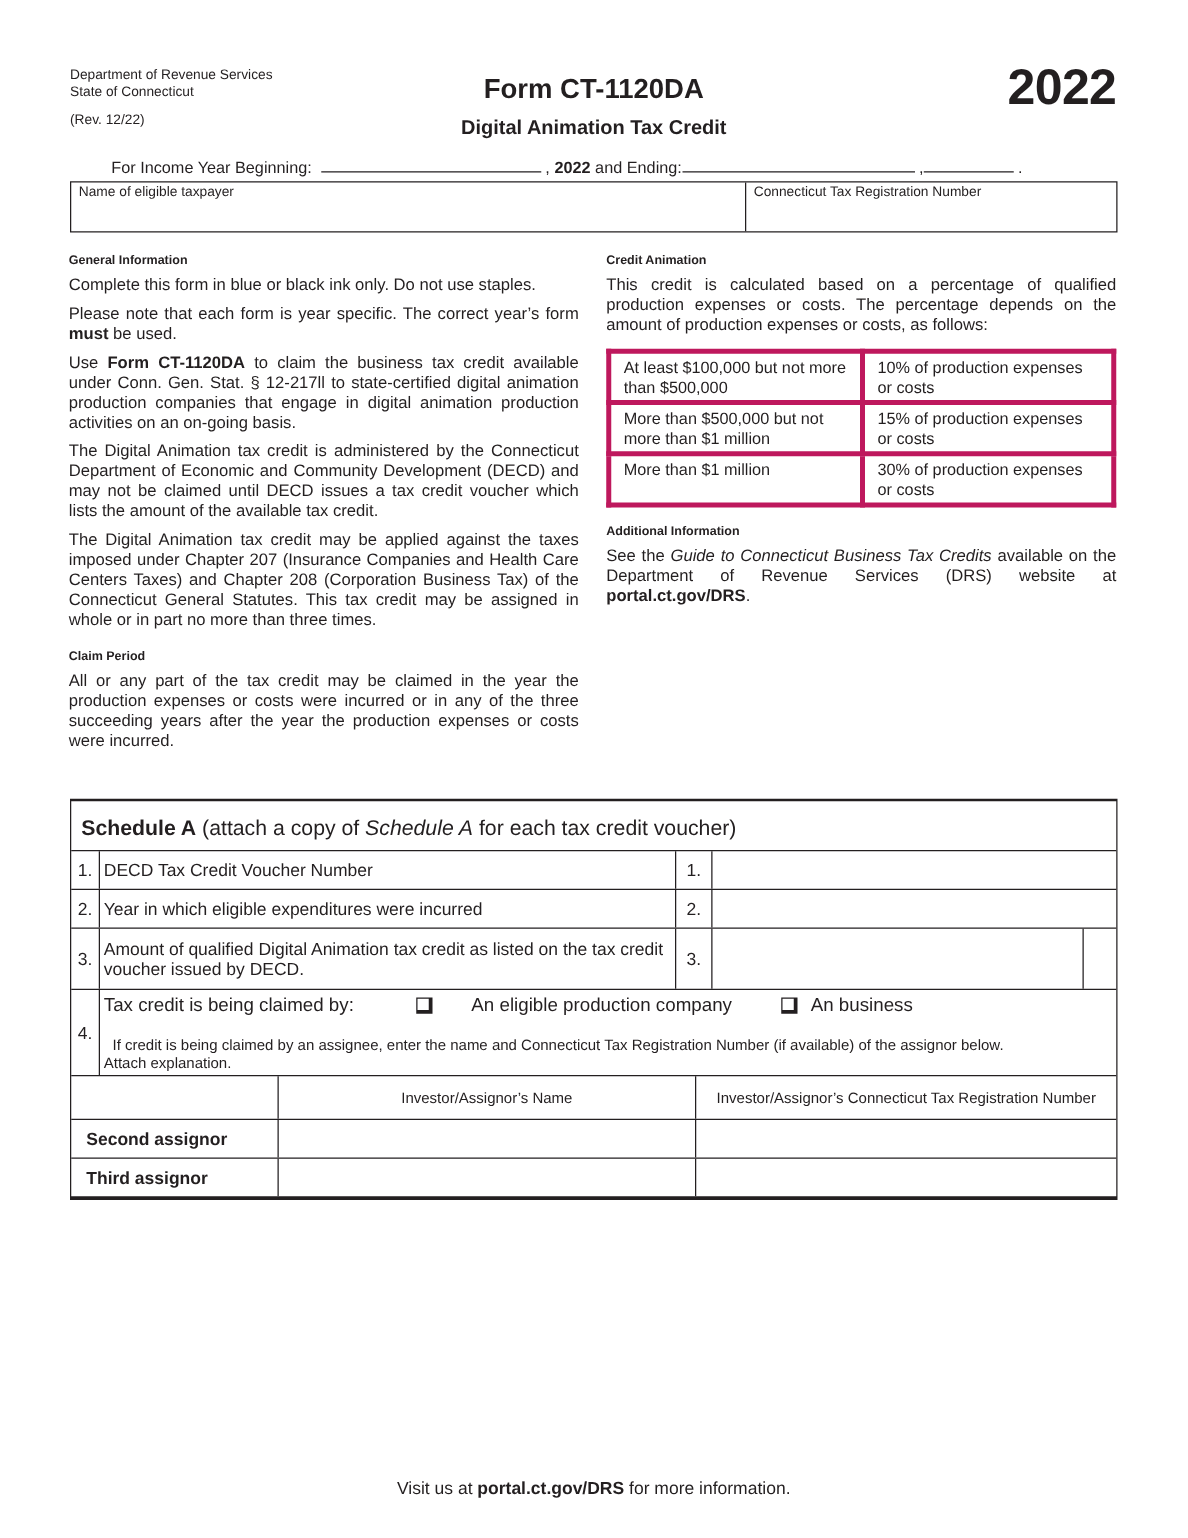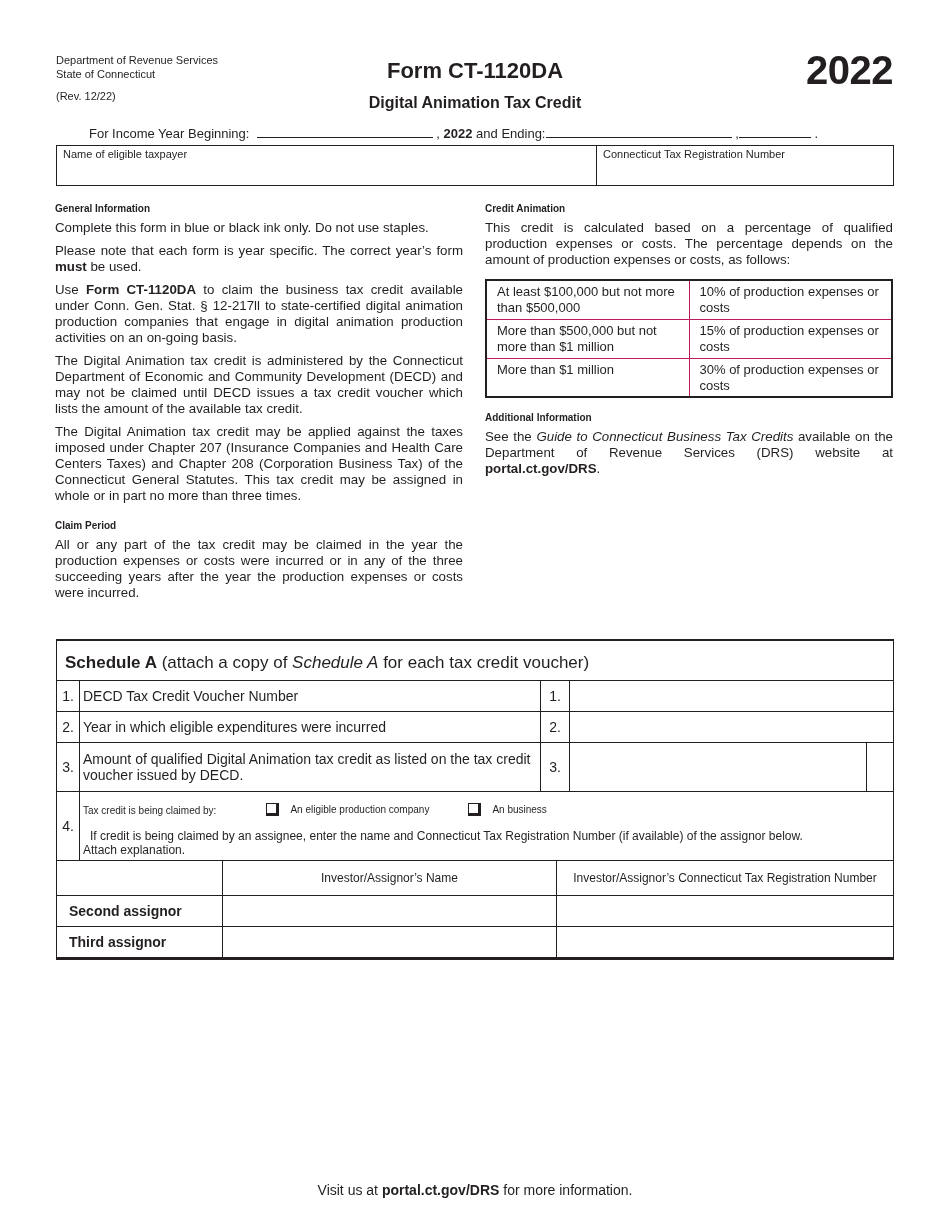--- a/index.html
+++ b/index.html
@@ -25,40 +25,40 @@
   
   .col { font-size: 13.3px; line-height: 16px; }
   .col-left { left: 55px; top: 201px; width: 408px; }
   .col-right { left: 485px; top: 201px; width: 408px; }
   .col h3 { font-size: 10px; font-weight: bold; margin-bottom: 3px; line-height: 16px; }
   .col p { text-align: justify; margin-bottom: 7px; }
   .col p.last { margin-bottom: 0; }
   .gap { height: 7px; }
 
   .pct-table { border: 2px solid #231f20; border-collapse: collapse; width: 408px; margin-top: 11px; margin-bottom: 12px; }
-  .pct-table td { border: 1px solid #be185d; font-size: 13px; line-height: 16px; vertical-align: top; padding: 3px 10px 2px 10px; height: 39px; }
+  .pct-table td { border: 4px solid #be185d; font-size: 13px; line-height: 16px; vertical-align: top; padding: 3px 10px 2px 10px; height: 39px; }
   .pct-table td.amt { width: 203px; }
 
   
   .sched { left: 56px; top: 639px; width: 838px; border-top: 2px solid #231f20; border-left: 1px solid #231f20; border-right: 1px solid #231f20; border-bottom: 3px solid #231f20; }
   .sched-head { height: 40px; border-bottom: 1px solid #231f20; font-size: 17px; padding: 12px 8px 0 8px; }
   .sched-head b { font-weight: bold; }
   .row { display: flex; border-bottom: 1px solid #231f20; font-size: 14px; }
   .row .num { width: 23px; border-right: 1px solid #231f20; display: flex; align-items: center; justify-content: center; }
   .row .desc { width: 461px; border-right: 1px solid #231f20; display: flex; align-items: center; padding-left: 3px; line-height: 16px; }
   .row .num2 { width: 29px; border-right: 1px solid #231f20; display: flex; align-items: center; justify-content: center; }
   .row .field { flex: 1; }
   .row .cents { width: 27px; border-left: 1px solid #231f20; }
   .r1, .r2 { height: 31px; }
   .r3 { height: 49px; }
   .r4 { height: 69px; }
   .r4 .desc4 { flex: 1; padding: 4px 0 0 3px; position: relative; }
-  .claim-line { font-size: 10px; display: flex; align-items: flex-end; height: 20px; }
+  .claim-line { font-size: 15px; display: flex; align-items: flex-start; height: 20px; }
   .cb { display: inline-block; width: 13px; height: 13px; border: 1.5px solid #231f20; border-right-width: 3px; border-bottom-width: 3px; margin-right: 11px; }
-  .opt1 { margin-left: 50px; display: flex; align-items: center; }
+  .opt1 { margin-left: 50px; display: flex; align-items: center; gap: 20px; }
   .opt2 { margin-left: 39px; display: flex; align-items: center; }
   .note { font-size: 12px; line-height: 14px; margin-top: 13px; }
   .note .ind { padding-left: 7px; }
 
   .inv-head { height: 35px; display: flex; border-bottom: 1px solid #231f20; font-size: 12px; }
   .inv-row { height: 31px; display: flex; border-bottom: 1px solid #231f20; font-size: 14px; }
   .inv-row.lastrow { border-bottom: none; height: 30px; }
   .c-label { width: 166px; border-right: 1px solid #231f20; display: flex; align-items: center; padding-left: 12px; font-weight: bold; }
   .c-name { width: 334px; border-right: 1px solid #231f20; display: flex; align-items: center; justify-content: center; }
   .c-reg { flex: 1; display: flex; align-items: center; justify-content: center; }

